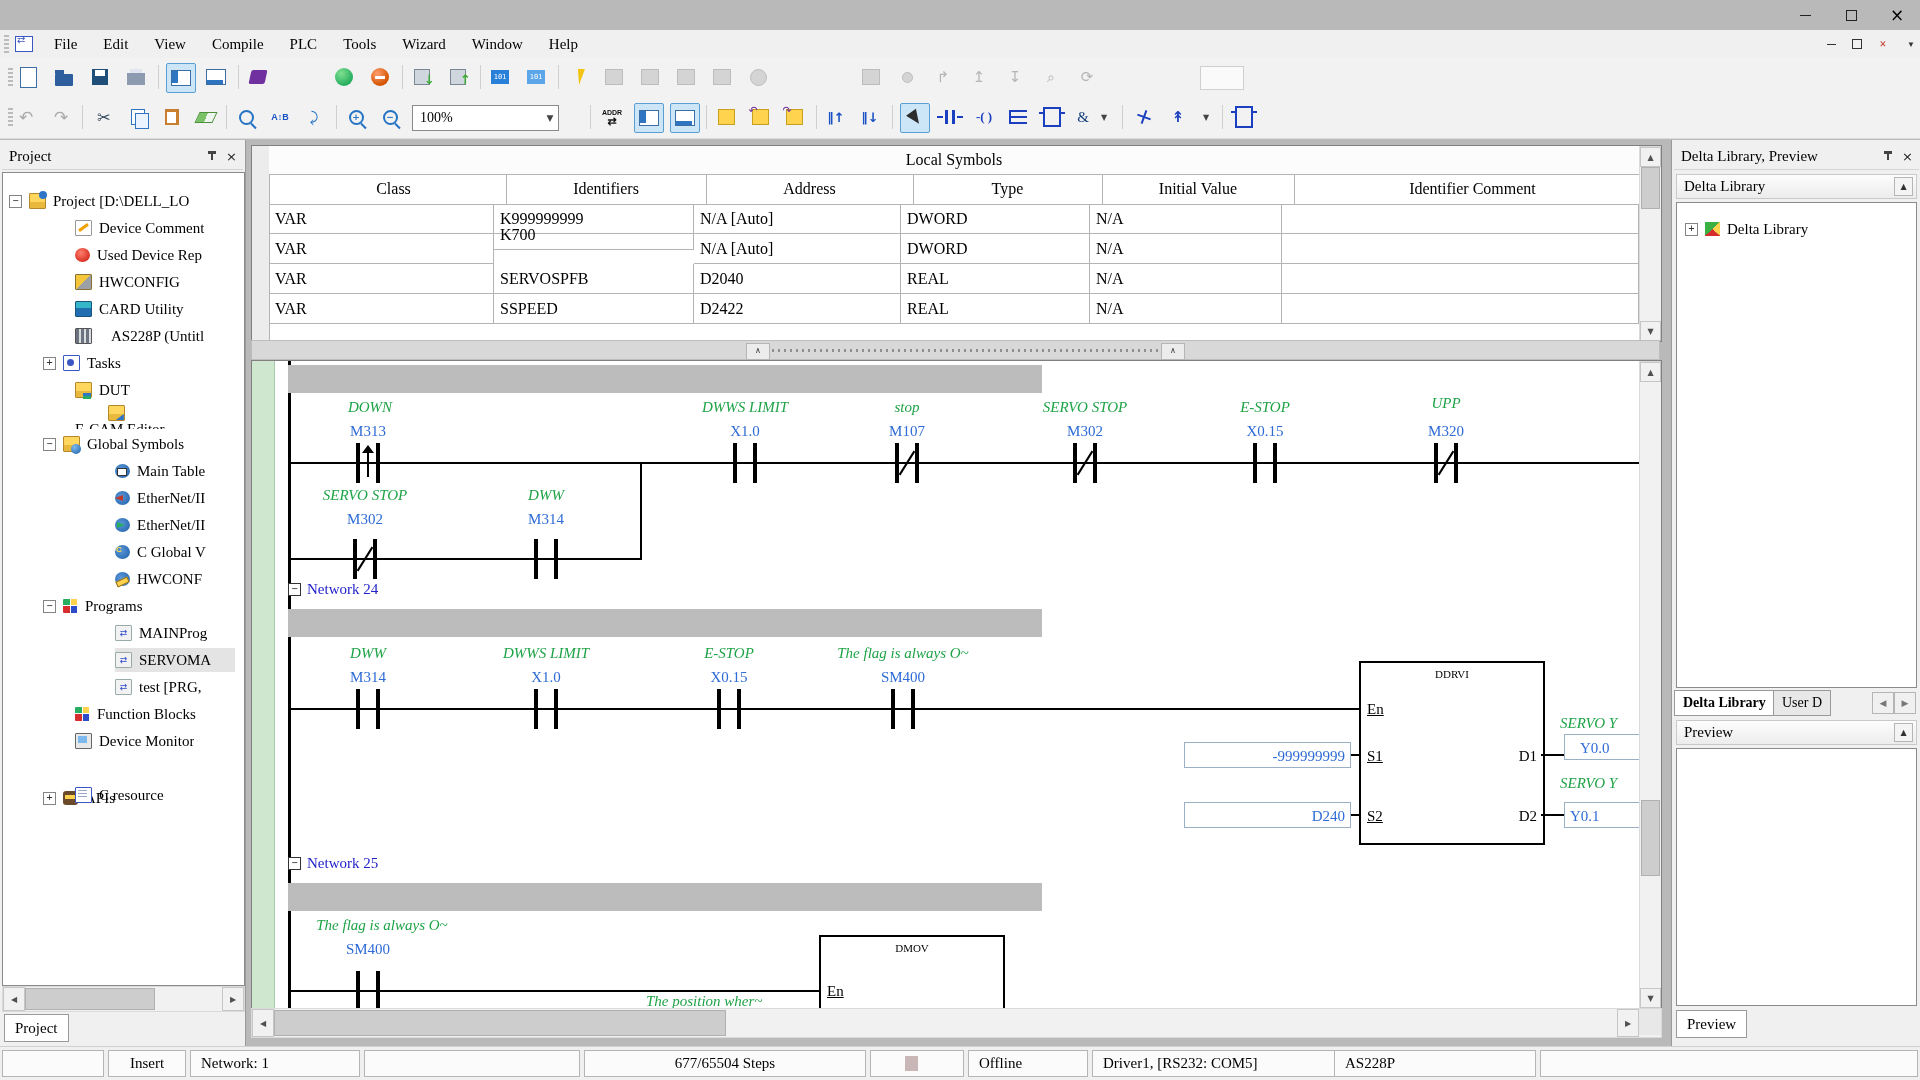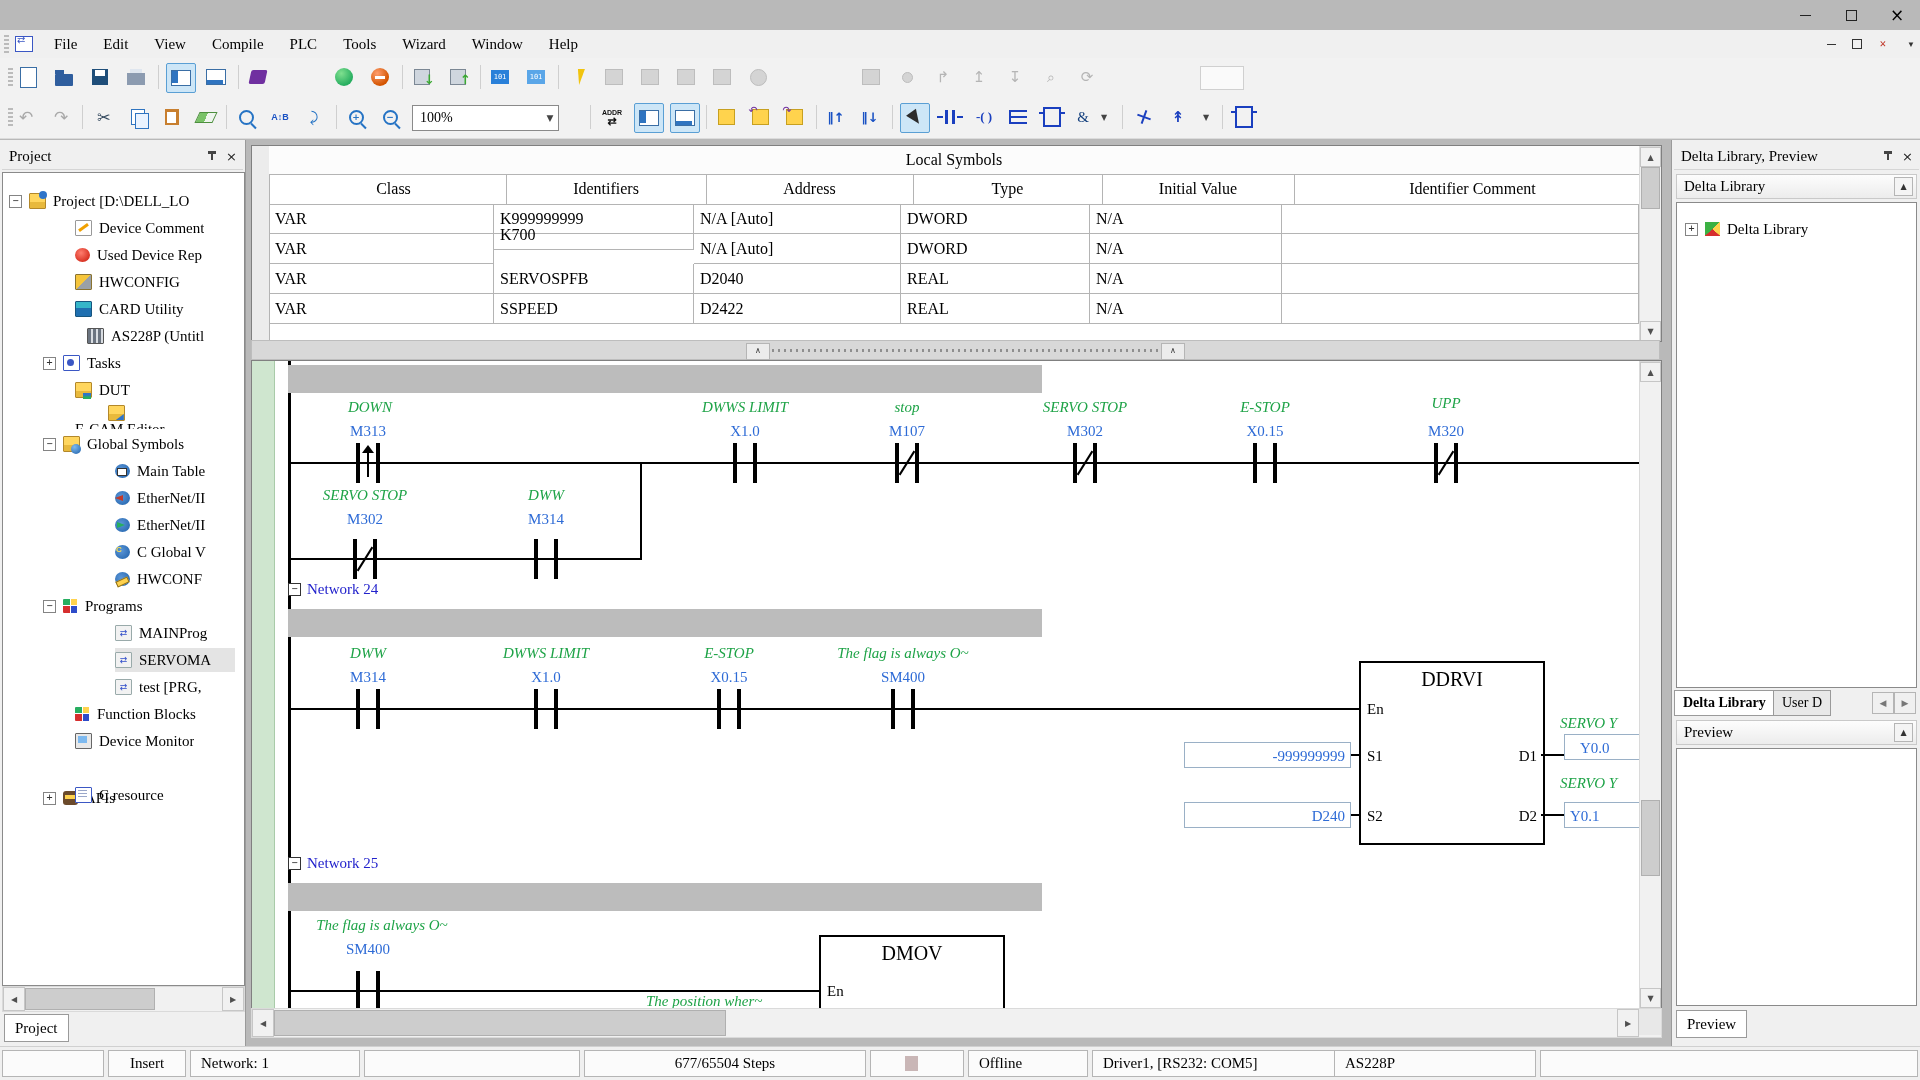--- a/index.html
+++ b/index.html
@@ -154,22 +154,22 @@
   .adr{position:absolute;width:220px;margin-left:-110px;text-align:center;color:#2e6bd6;font-size:15px;white-space:nowrap;}
   .ct{position:absolute;width:36px;height:40px;margin-left:-18px;}
   .ct i{position:absolute;top:0;width:4px;height:40px;background:#000;}
   .ct i.l{left:6px;} .ct i.r{right:6px;}
   .ct.nc::before{content:"";position:absolute;left:4px;top:19px;width:28px;height:2px;background:#000;transform:rotate(-58deg);}
   .ct.edge::before{content:"";position:absolute;left:17px;top:7px;width:2px;height:27px;background:#000;}
   .ct.edge::after{content:"";position:absolute;left:12px;top:2px;border:6px solid transparent;border-bottom:8px solid #000;border-top:none;}
   .netlbl{position:absolute;display:flex;align-items:center;color:#2222cc;font-size:15px;}
   .netlbl .ebox{margin-right:6px;border-color:#333;}
   .blk{position:absolute;border:2px solid #000;background:#fff;}
-  .blk .bt{position:absolute;left:0;right:0;top:5px;text-align:center;font-size:20px;}
-  .pinl{position:absolute;left:6px;font-size:15px;}
+  .blk .bt{position:absolute;left:0;right:0;top:5px;text-align:center;font-size:11px;}
+  .pinl{position:absolute;left:6px;font-size:15px;text-decoration:underline;}
   .pinr{position:absolute;right:6px;font-size:15px;}
   .opbox{position:absolute;height:26px;border:1px solid #9ab0c6;background:#fff;color:#2e6bd6;font-size:15px;line-height:26px;box-sizing:border-box;padding:0 5px;white-space:nowrap;overflow:hidden;}
   .opR{text-align:right;}
   .glbl{position:absolute;font-style:italic;color:#1ea347;font-size:15px;white-space:nowrap;}
   
   .secbar{position:absolute;left:4px;right:4px;height:25px;background:linear-gradient(#fdfdfd,#ececec);border:1px solid #c9c9c9;display:flex;align-items:center;font-size:15px;padding-left:7px;box-sizing:border-box;}
   .secbar .sp{flex:1;}
   .colbtn{width:17px;height:17px;border:1px solid #b5b5b5;background:#f4f4f4;font-size:8px;display:flex;align-items:center;justify-content:center;margin-right:3px;font-family:"DejaVu Sans",sans-serif;color:#333;}
   .cube3{width:15px;height:14px;background:linear-gradient(to bottom right,#3bb143 49%,transparent 50%),linear-gradient(to bottom left,#ffd24d 49%,#d62e2e 50%);margin-right:7px;flex:0 0 auto;}
   .rtab{position:absolute;top:2px;height:24px;border:1px solid #9a9a9a;display:flex;align-items:center;justify-content:center;font-size:14px;padding:0 8px;background:#e8e8e8;}
@@ -447,21 +447,21 @@
           <span>Used Device Rep</span>
         </div>
       <div class="trow" style="left:72px;top:97px;">
           <span class="ti t-hw"></span>
           <span>HWCONFIG</span>
         </div>
       <div class="trow" style="left:72px;top:124px;">
           <span class="ti t-card"></span>
           <span>CARD Utility</span>
         </div>
-      <div class="trow" style="left:84px;top:151px;">
+      <div class="trow" style="left:72px;top:151px;gap:12px;">
           <span class="ti t-plc"></span>
           <span>AS228P (Untitl</span>
         </div>
       <div class="trow" style="left:40px;top:178px;">
           <span class="ebox p"></span>
           <span class="ti t-task"></span>
           <span>Tasks</span>
         </div>
       <div class="trow" style="left:72px;top:205px;">
           <span class="ti fold t-dut"></span>

